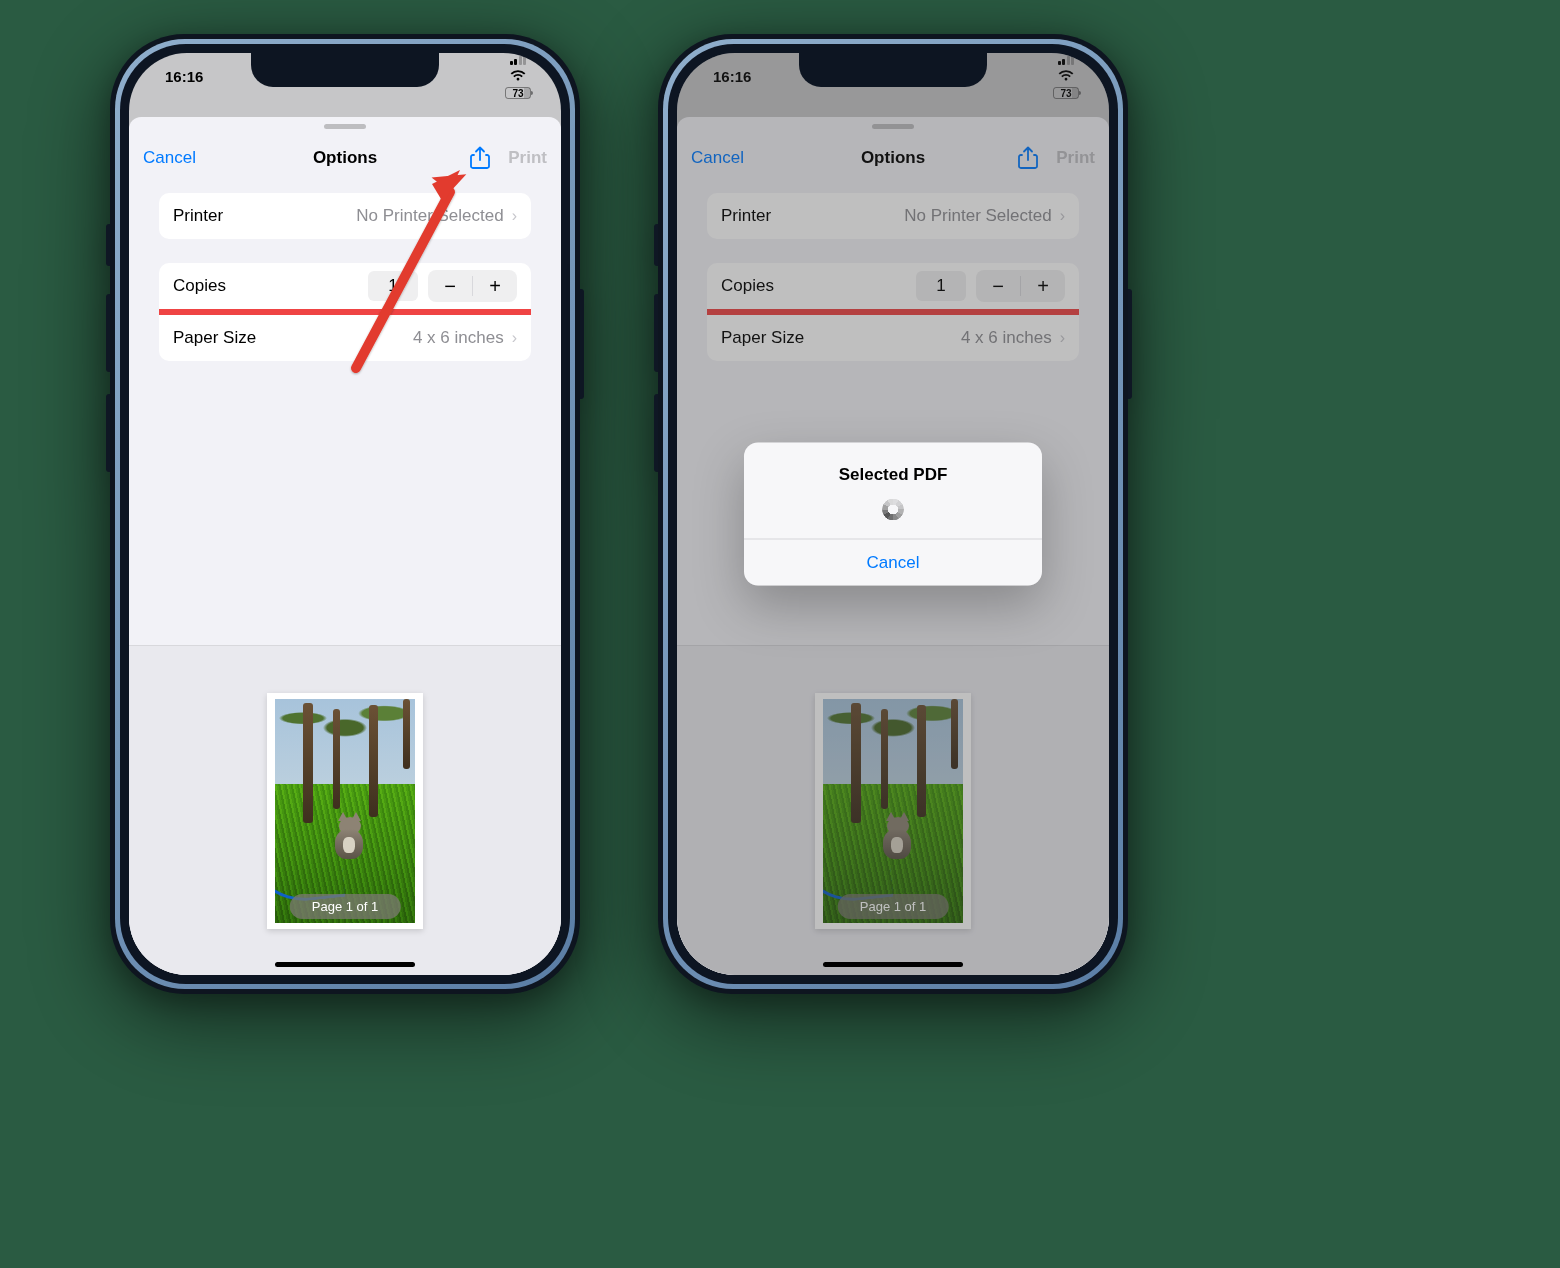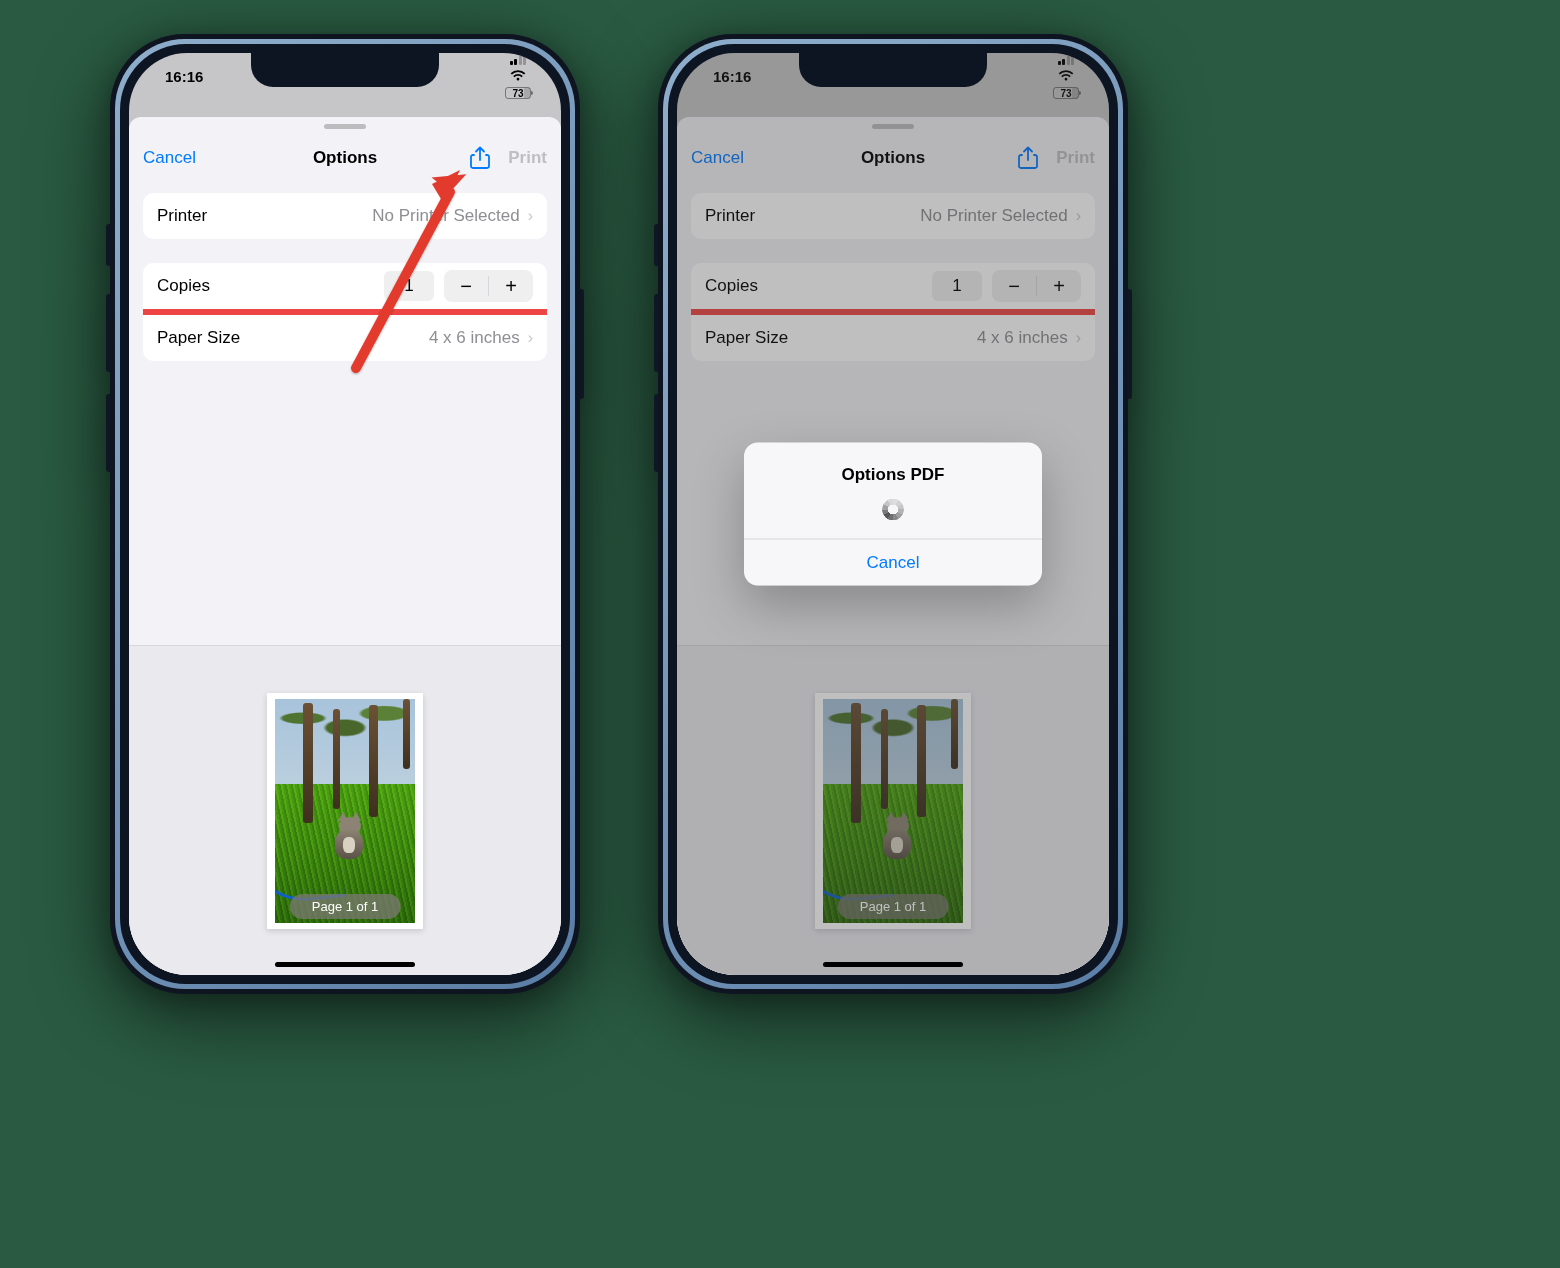--- a/index.html
+++ b/index.html
@@ -87,21 +87,21 @@
   .navbar{
     height:46px;display:flex;align-items:center;justify-content:space-between;
     padding:0 14px;font-size:17px;
   }
   .nav-left{color:#007aff;font-weight:400}
   .nav-title{font-weight:600;position:absolute;left:50%;transform:translateX(-50%)}
   .nav-right{display:flex;align-items:center;gap:18px}
   .share-btn{color:#007aff;display:flex;align-items:center;}
   .print-btn{color:#bfbfc3;font-weight:700}
 
-  .settings{padding:12px 14px 0;}
+  .settings{padding:12px 30px 0;}
   .group{background:#fff;border-radius:10px;overflow:hidden;margin-bottom:24px;}
   .row{
     height:46px;display:flex;align-items:center;justify-content:space-between;
     padding:0 14px;border-bottom:6px solid #ef4444;font-size:17px;
   }
   .row:last-child{border-bottom:none}
   .row-label{color:#000}
   .row-right{display:flex;align-items:center;gap:8px;color:#8e8e93}
   .chevron{color:#c7c7cc;font-size:16px}
 
@@ -421,21 +421,21 @@
             </div>
             <div class="page-badge">Page 1 of 1</div>
           </div>
         </div>
       </div>
 
       <div class="dim-overlay"></div>
 
       <div class="alert">
         <div class="alert-top">
-          <div class="alert-title">Options PDF</div>
+          <div class="alert-title">Selected PDF</div>
           <div class="spinner"></div>
         </div>
         <div class="alert-sep"></div>
         <div class="alert-btn">Cancel</div>
       </div>
 
       <div class="home-ind"></div>
     </div>
   </div>
 

